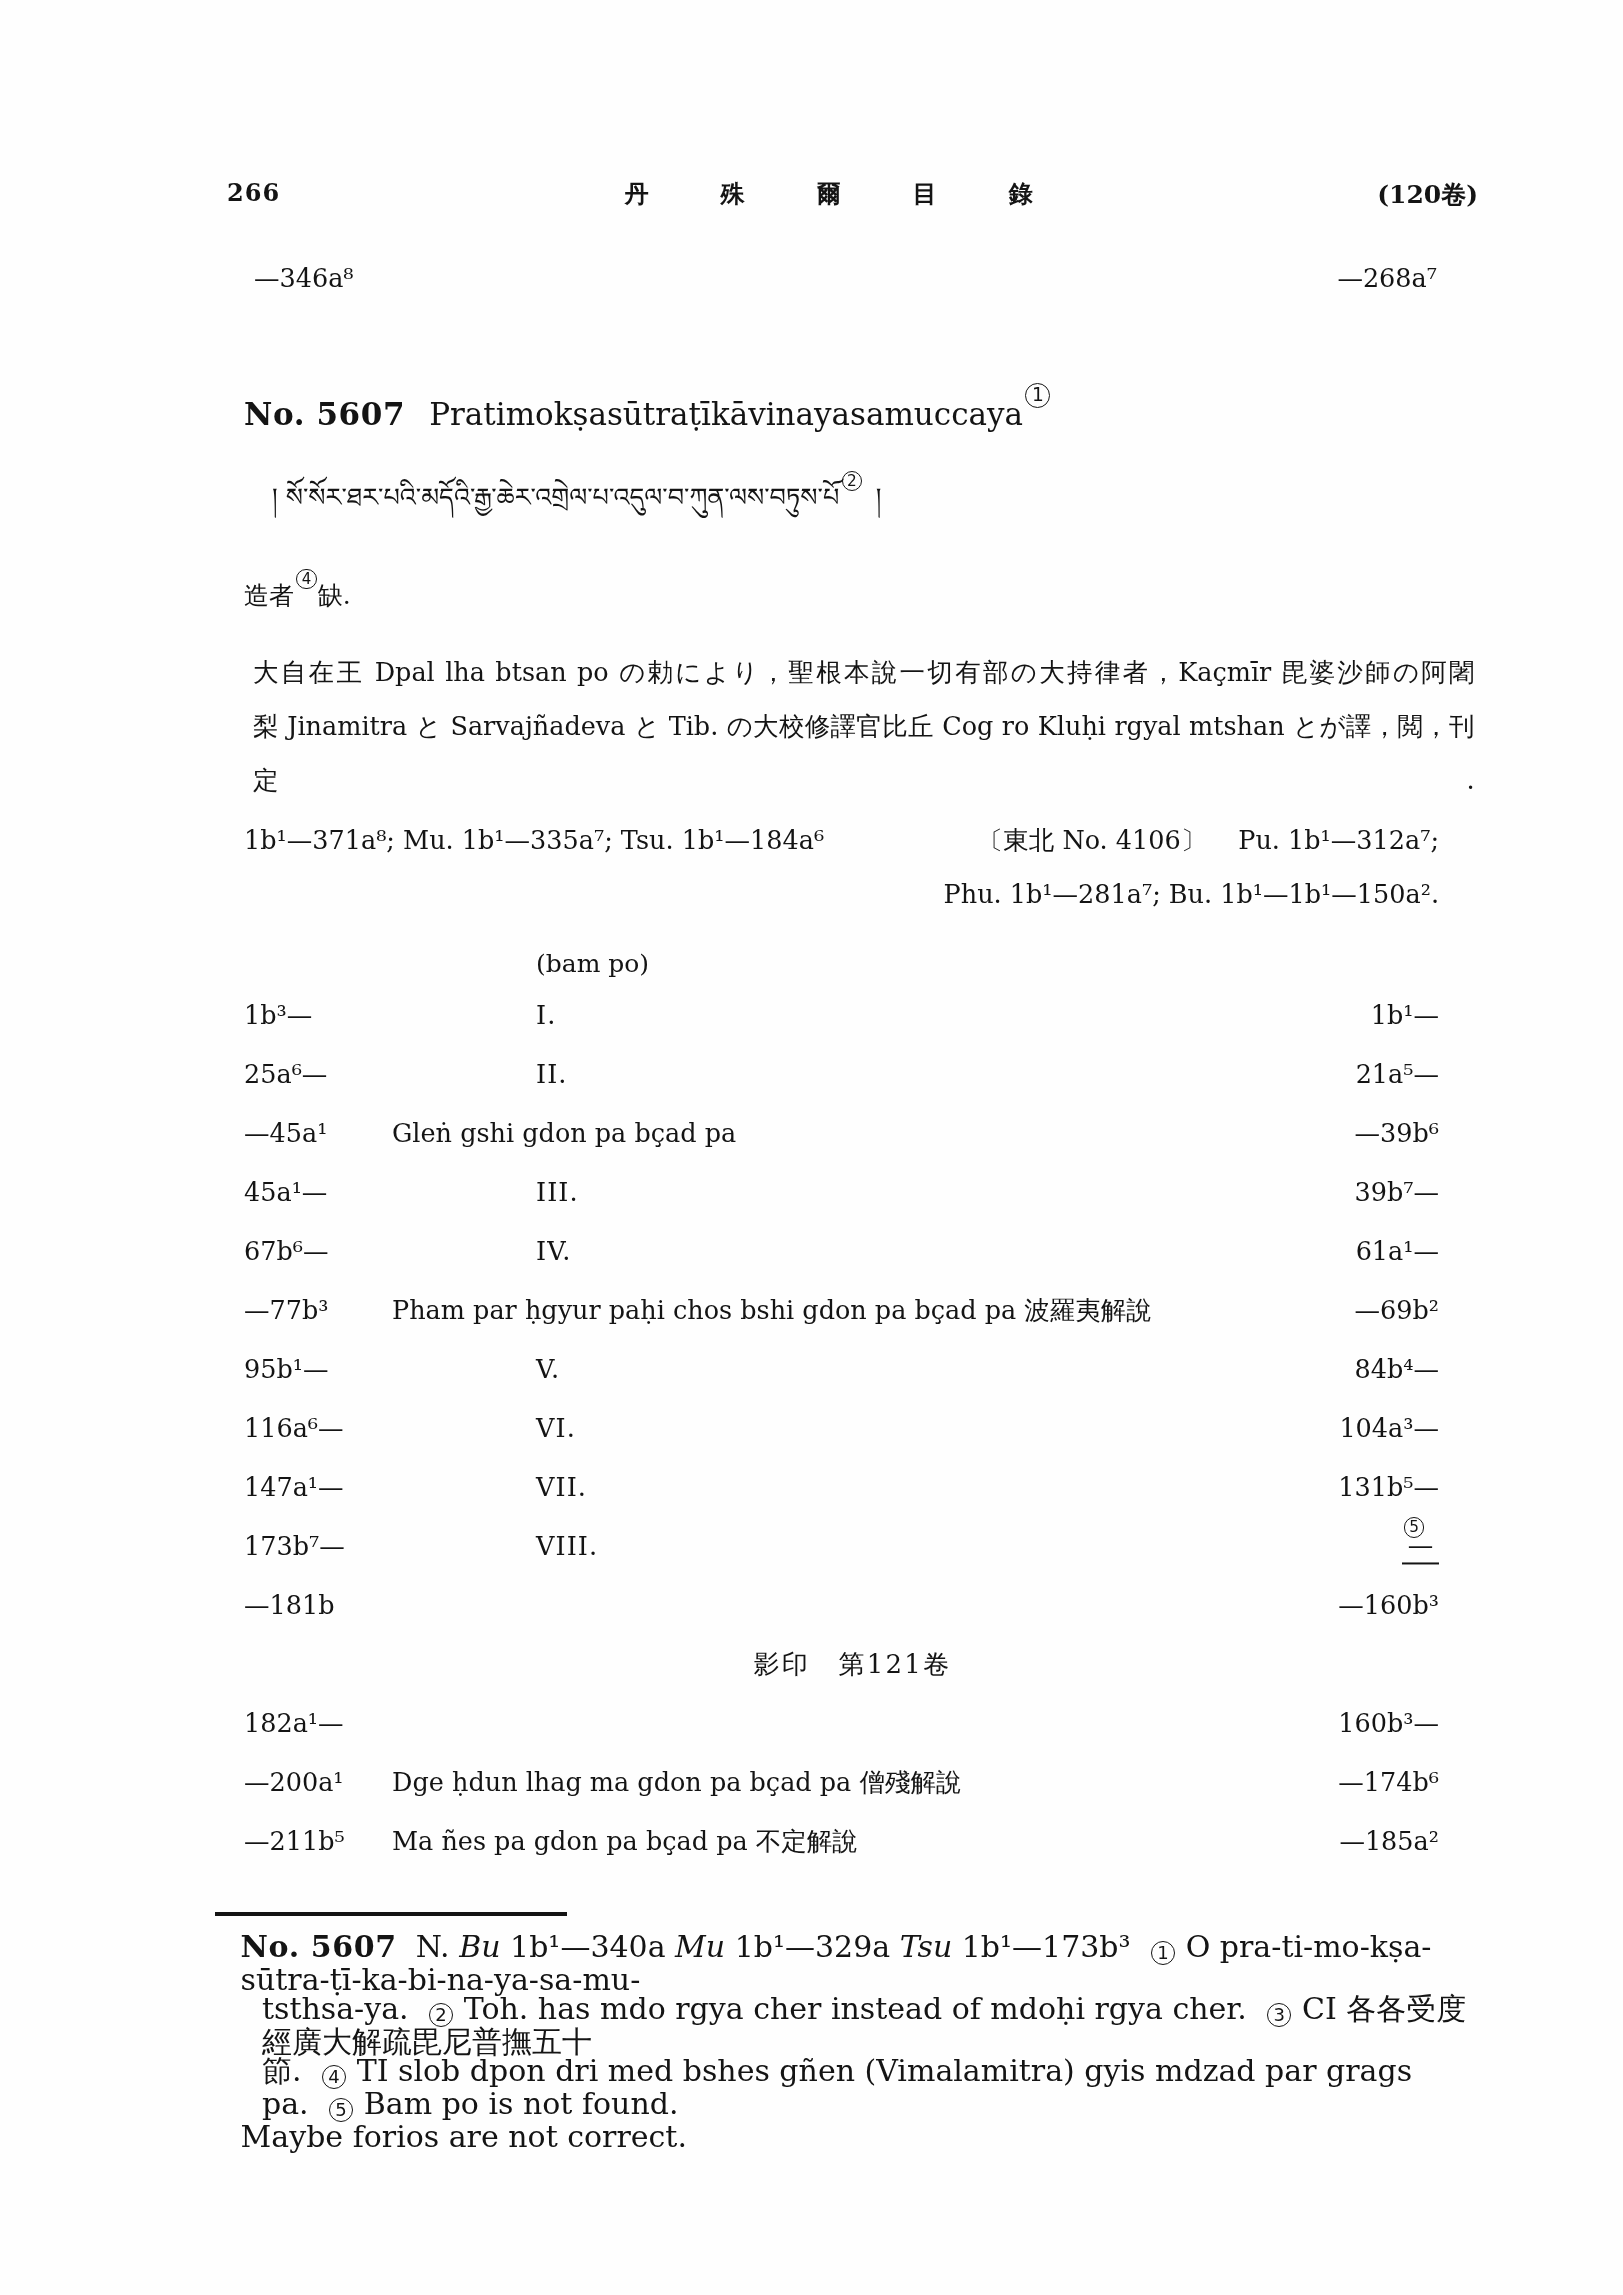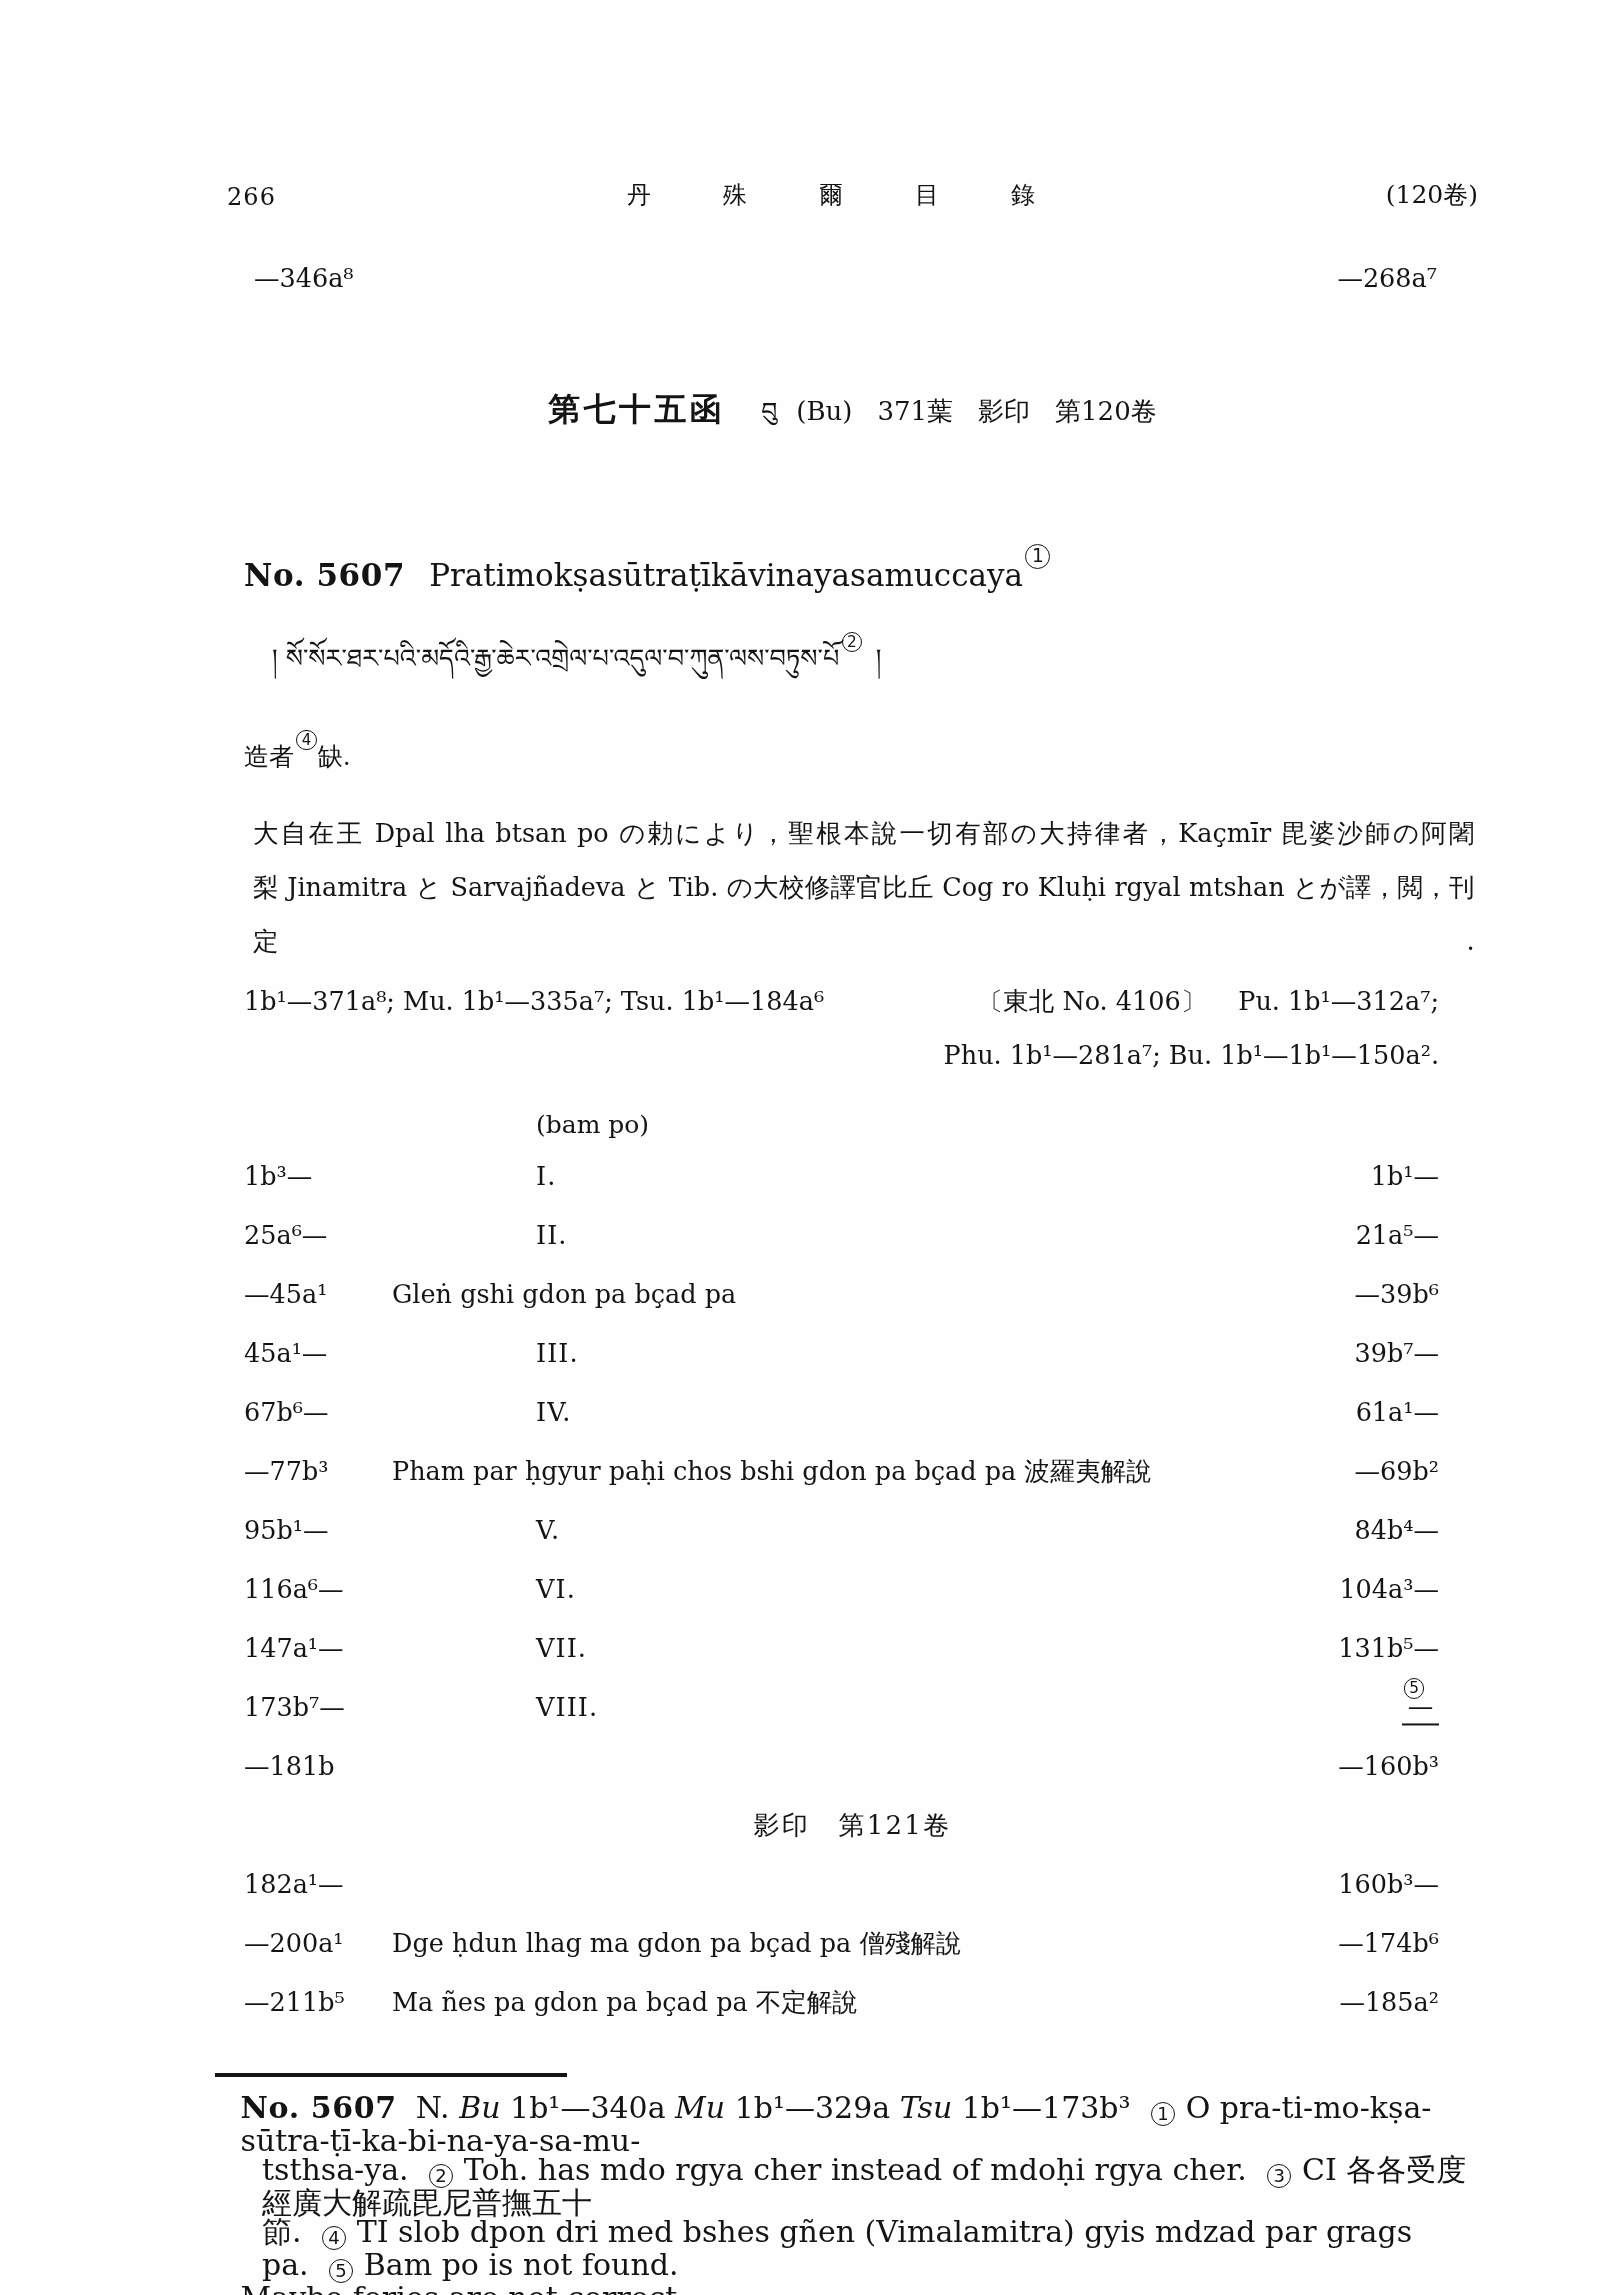--- a/index.html
+++ b/index.html
@@ -8,21 +8,21 @@
     position:relative;
     width:1624px;height:2295px;
     background:#fefefe;
     color:#141414;
     font-family:"DejaVu Serif","DejaVu Sans",serif;
     overflow:hidden;
   }
   .content{position:absolute;left:227px;top:0;width:1251px;}
 
   
-  .pagehead{display:flex;justify-content:space-between;align-items:flex-end;padding-top:178px;font-size:24px;}
+  .pagehead{display:flex;justify-content:space-between;align-items:flex-start;padding-top:178px;font-size:24px;font-weight:bold;}
   .pagehead .pnum{font-size:24px;letter-spacing:1.1px;}
   .pagehead .ptitle{font-size:24px;letter-spacing:3em;margin-right:-3em;}
   .pagehead .pvol{font-size:25px;}
 
   .carry{display:flex;justify-content:space-between;margin-top:52px;font-size:25.5px;}
   .carry .cl{margin-left:27px;}
   .carry .cr{margin-right:41px;}
 
   
   .section{margin-top:90px;text-align:center;font-size:26px;white-space:nowrap;}
@@ -94,23 +94,20 @@
       <span class="pnum">266</span>
       <span class="ptitle">丹殊爾目錄</span>
       <span class="pvol">(120卷)</span>
     </div>
 
     <div class="carry">
       <span class="cl">—346a⁸</span>
       <span class="cr">—268a⁷</span>
     </div>
 
-    <div class="section">
-      <span class="case">第七十五函</span><span class="tlet">བུ</span><span class="sp">(Bu)</span><span class="sp">371葉</span><span class="sp">影印</span><span>第120卷</span>
-    </div>
 
     <div class="entry-line">
       <span class="no">No. 5607</span><span>Pratimokṣasūtraṭīkāvinayasamuccaya</span><span class="note"><span class="circ">1</span></span>
     </div>
 
     <div class="tib-line">
       <span>།</span>
       <span>སོ་སོར་ཐར་པའི་མདོའི་རྒྱ་ཆེར་འགྲེལ་པ་འདུལ་བ་ཀུན་ལས་བཏུས་པོ</span><span class="note"><span class="circ">2</span></span><span class="shad-close">།</span>
     </div>
 

